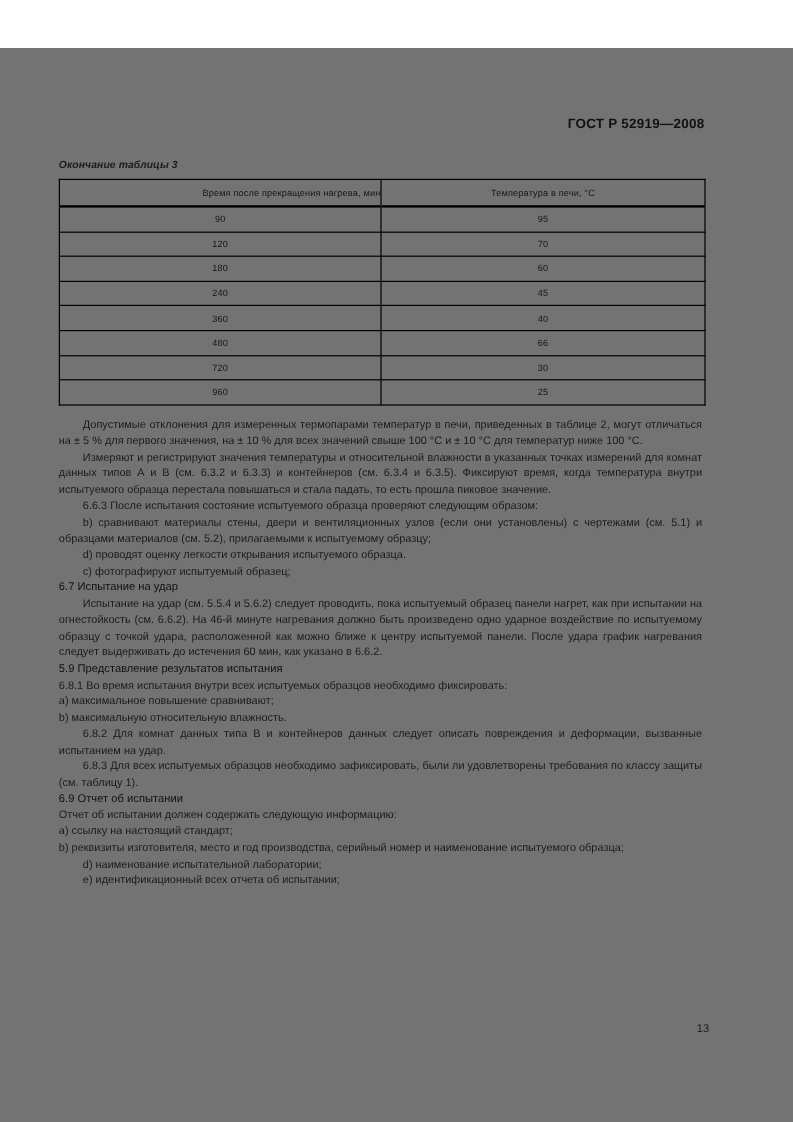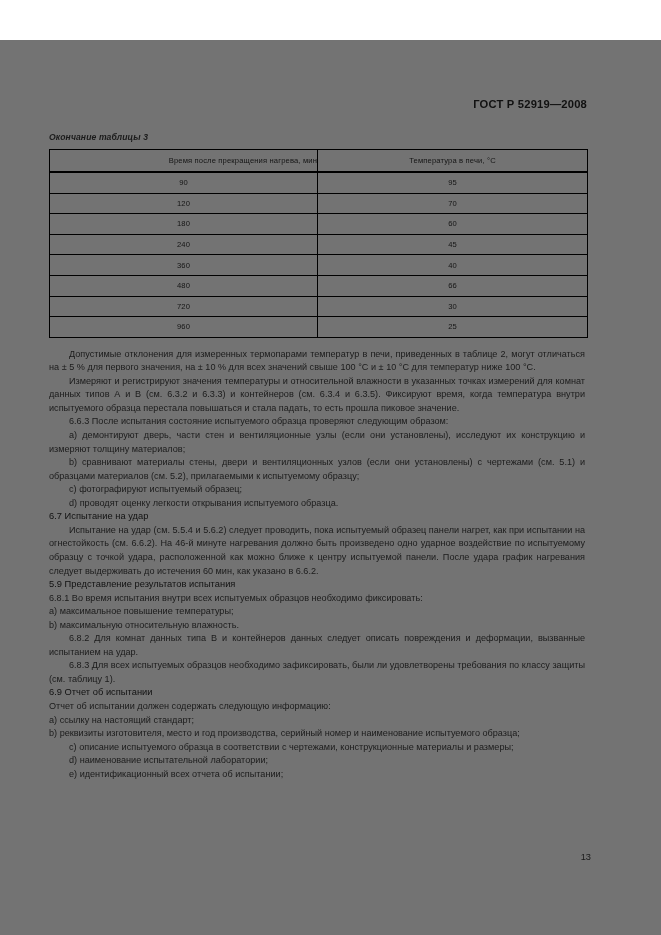--- a/index.html
+++ b/index.html
@@ -186,53 +186,51 @@
     </table>
 
     <div class="body-block">
 
       <p class="para indent last-line-left">Допустимые отклонения для измеренных термопарами температур в печи, приведенных в таблице 2, могут отличаться на ± 5 % для первого значения, на ± 10 % для всех значений свыше 100 °С и ± 10 °С для температур ниже 100 °С.</p>
 
       <p class="para indent last-line-left">Измеряют и регистрируют значения температуры и относительной влажности в указанных точках измерений для комнат данных типов А и В (см. 6.3.2 и 6.3.3) и контейнеров (см. 6.3.4 и 6.3.5). Фиксируют время, когда температура внутри испытуемого образца перестала повышаться и стала падать, то есть прошла пиковое значение.</p>
 
       <p class="para indent last-line-left">6.6.3 После испытания состояние испытуемого образца проверяют следующим образом:</p>
 
-      <p class="para indent last-line-left">a) демонтируют дверь, части стен и вентиляционные узлы (если они установлены), исследуют их конструкцию и измеряют толщину материалов;</p>
 
       <p class="para indent last-line-left">b) сравнивают материалы стены, двери и вентиляционных узлов (если они установлены) с чертежами (см. 5.1) и образцами материалов (см. 5.2), прилагаемыми к испытуемому образцу;</p>
 
+      <p class="para indent last-line-left">d) проводят оценку легкости открывания испытуемого образца.</p>
+
       <p class="para indent last-line-left">c) фотографируют испытуемый образец;</p>
 
-      <p class="para indent last-line-left">d) проводят оценку легкости открывания испытуемого образца.</p>
-
       <h3 class="sec-head gap-before-head">6.7 Испытание на удар</h3>
 
       <p class="para indent last-line-left gap-after-head">Испытание на удар (см. 5.5.4 и 5.6.2) следует проводить, пока испытуемый образец панели нагрет, как при испытании на огнестойкость (см. 6.6.2). На 46-й минуте нагревания должно быть произведено одно ударное воздействие по испытуемому образцу с точкой удара, расположенной как можно ближе к центру испытуемой панели. После удара график нагревания следует выдерживать до истечения 60 мин, как указано в 6.6.2.</p>
 
       <h3 class="sec-head gap-before-head">5.9 Представление результатов испытания</h3>
 
       <p class="para noindent last-line-left gap-after-head">6.8.1 Во время испытания внутри всех испытуемых образцов необходимо фиксировать:</p>
 
-      <p class="para noindent last-line-left">a) максимальное повышение температуры;</p>
+      <p class="para noindent last-line-left">a) максимальное повышение сравнивают;</p>
 
       <p class="para noindent last-line-left">b) максимальную относительную влажность.</p>
 
       <p class="para indent last-line-left">6.8.2 Для комнат данных типа В и контейнеров данных следует описать повреждения и деформации, вызванные испытанием на удар.</p>
 
       <p class="para indent last-line-left">6.8.3 Для всех испытуемых образцов необходимо зафиксировать, были ли удовлетворены требования по классу защиты (см. таблицу 1).</p>
 
       <h3 class="sec-head gap-before-head">6.9 Отчет об испытании</h3>
 
       <p class="para noindent last-line-left gap-after-head">Отчет об испытании должен содержать следующую информацию:</p>
 
       <p class="para noindent last-line-left">a) ссылку на настоящий стандарт;</p>
 
       <p class="para noindent last-line-left">b) реквизиты изготовителя, место и год производства, серийный номер и наименование испытуемого образца;</p>
 
-      <p class="para indent last-line-left">c) описание испытуемого образца в соответствии с чертежами, конструкционные материалы и размеры;</p>
 
       <p class="para indent last-line-left">d) наименование испытательной лаборатории;</p>
 
       <p class="para indent last-line-left">e) идентификационный всех отчета об испытании;</p>
 
     </div>
   </div>
 
   <div class="page-number">13</div>
 

